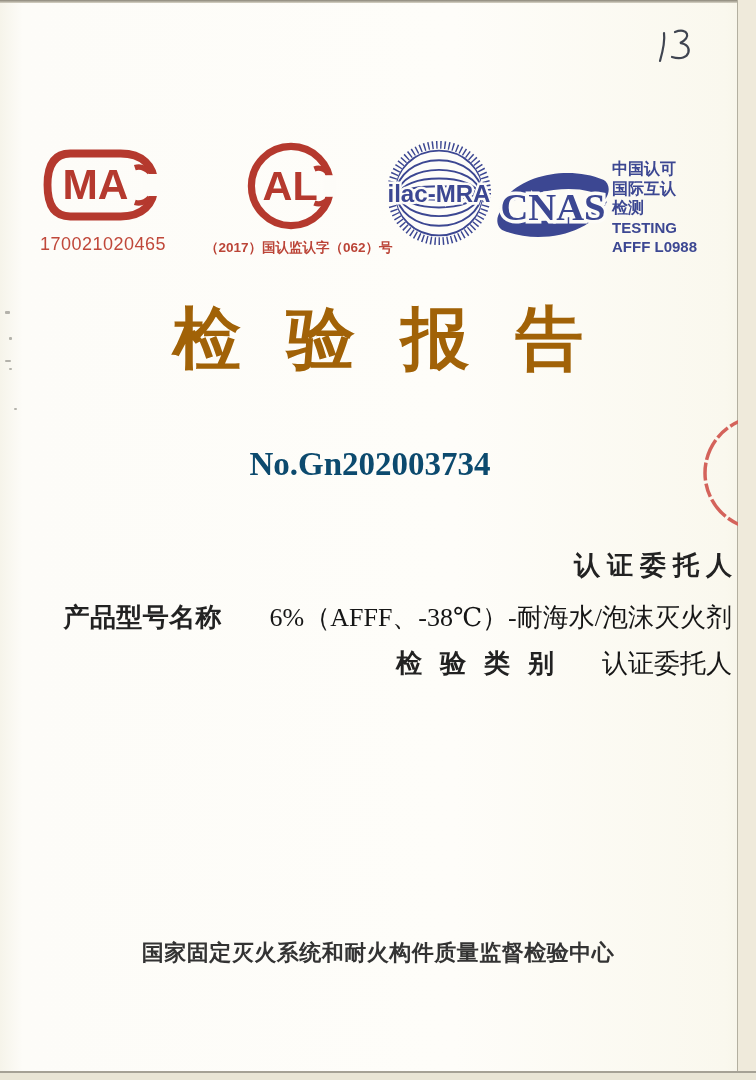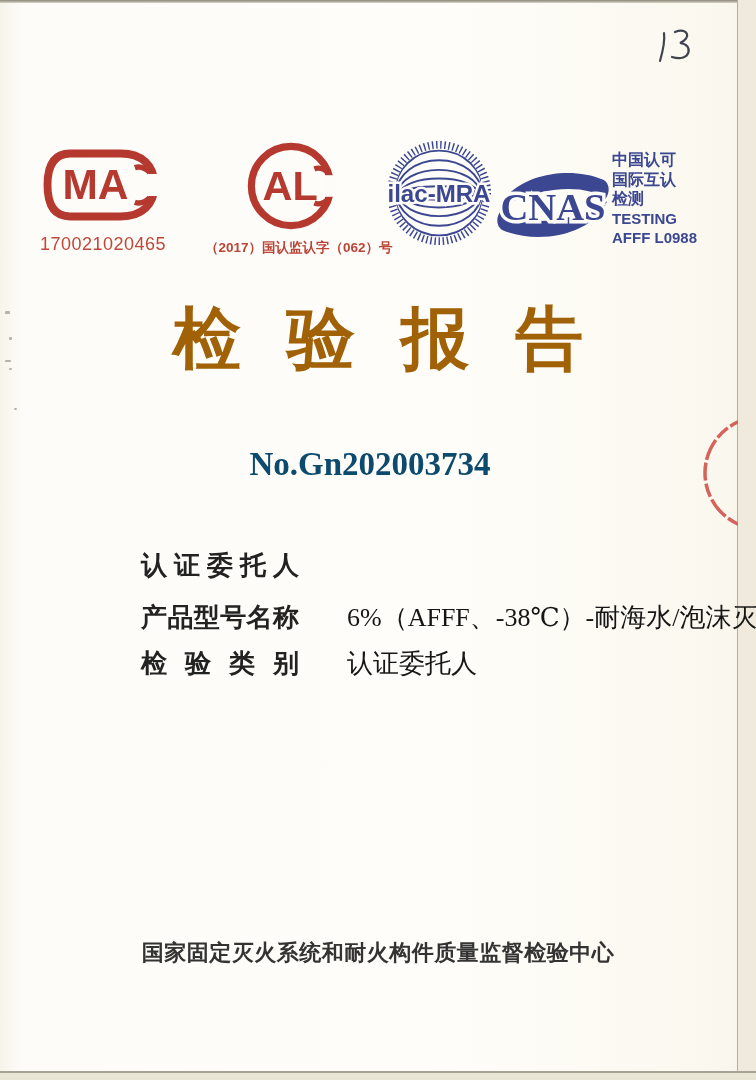--- a/index.html
+++ b/index.html
@@ -15,32 +15,32 @@
   .edge-right{left:737px;top:0;width:19px;height:1080px;background:#efeadb;border-left:1.5px solid #b3afa0;}
   .edge-bottom{left:0;top:1071px;width:756px;height:9px;background:#e9e5d5;border-top:2px solid #a5a195;}
   .speck{background:#8f8d85;opacity:.65;border-radius:1px;}
   
   .cma-block{left:40px;top:144px;width:120px;text-align:right;}
   .cma-num{margin-top:4px;font-size:18px;font-weight:normal;color:#c0483a;letter-spacing:.5px;}
   .cal-block{left:205px;top:141px;width:160px;text-align:center;}
   .cal-caption{margin-top:4px;font-size:13.5px;font-weight:bold;color:#bb4437;white-space:nowrap;}
   .ilac-block{left:386px;top:140px;}
   .cnas-block{left:495px;top:164px;}
-  .cnas-caption{left:612px;top:150px;font-size:16px;line-height:19.5px;font-weight:bold;color:#3c4792;white-space:nowrap;}
+  .cnas-caption{left:612px;top:159px;font-size:16px;line-height:19.5px;font-weight:bold;color:#3c4792;white-space:nowrap;}
   
   .report-title{left:0;top:294px;width:756px;text-align:center;
     font-size:68px;font-weight:bold;color:#a16207;
     letter-spacing:.68em;padding-left:.68em;box-sizing:border-box;}
   .report-no{left:0;top:446px;width:740px;text-align:center;
     font-family:"Liberation Serif","DejaVu Serif",serif;
     font-size:33px;font-weight:bold;color:#0c4a6e;}
   
   .stamp-clip{left:695px;top:403px;width:42.5px;height:140px;overflow:hidden;}
   
-  .field-row{left:141px;width:600px;height:32px;display:flex;align-items:baseline;}
+  .field-row{left:132px;width:600px;height:32px;display:flex;align-items:baseline;justify-content:flex-end;}
   .field-label{display:inline-block;width:158px;font-size:26px;font-weight:600;color:#222;
     text-align:justify;text-align-last:justify;flex:0 0 158px;}
   .field-value{margin-left:48px;font-family:"Liberation Serif","DejaVu Serif",serif;
     font-size:26px;color:#161616;white-space:nowrap;}
   .row1{top:548px;} .row2{top:600px;} .row3{top:646px;}
   
   .footer-org{left:0;top:938px;width:756px;text-align:center;
     font-size:22px;font-weight:bold;color:#333;letter-spacing:.5px;}
   .hand-13{left:650px;top:24px;}
 </style>

